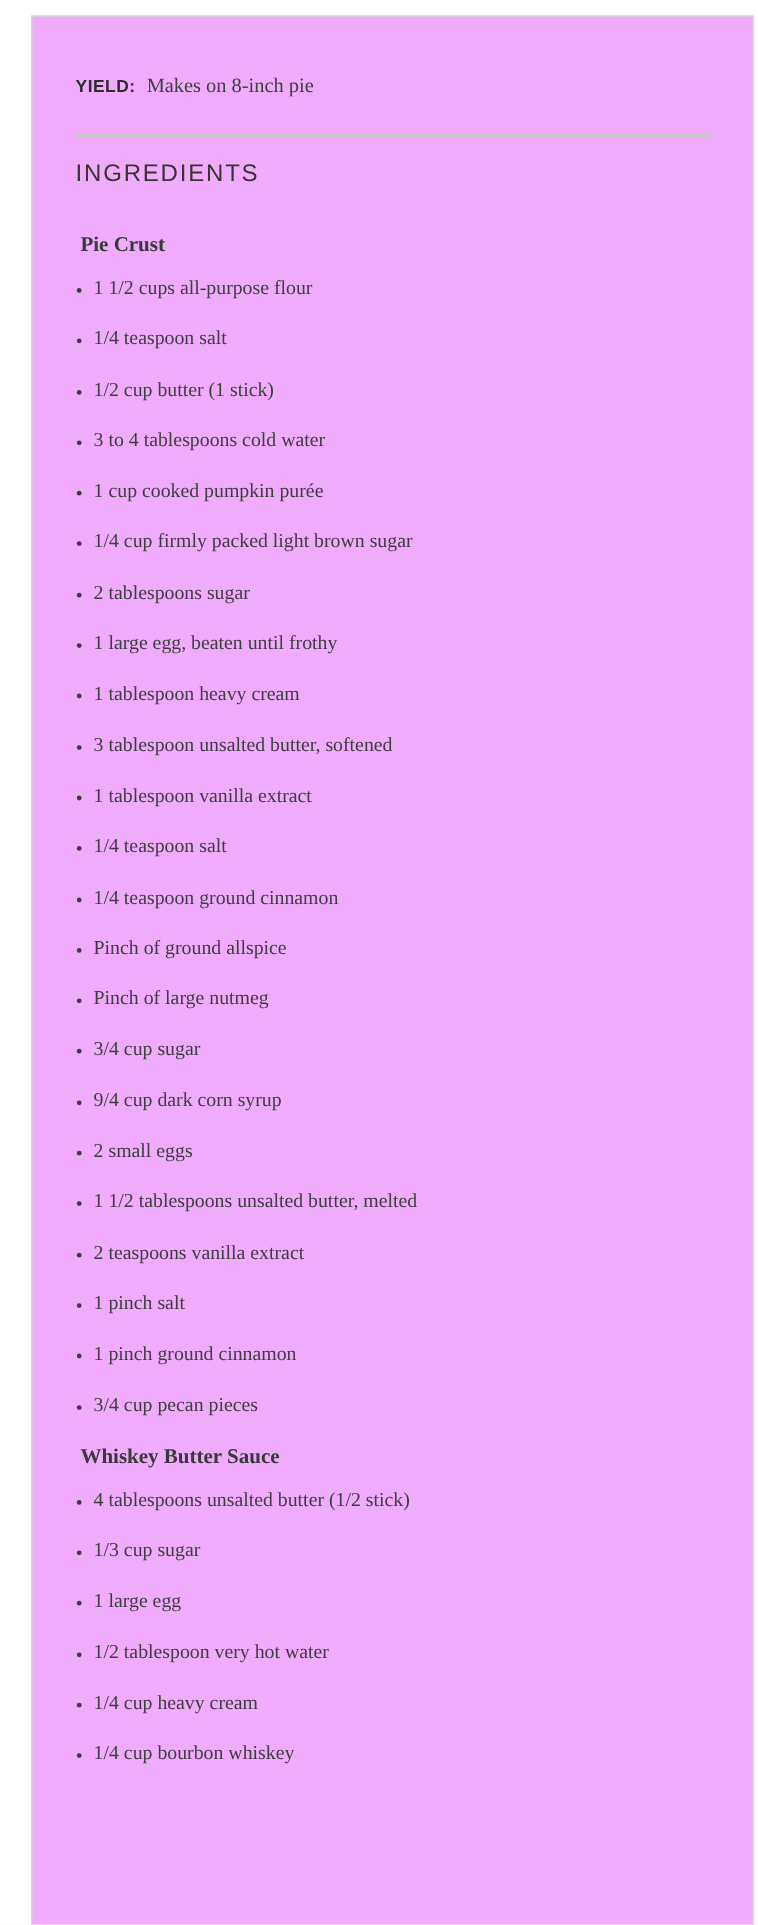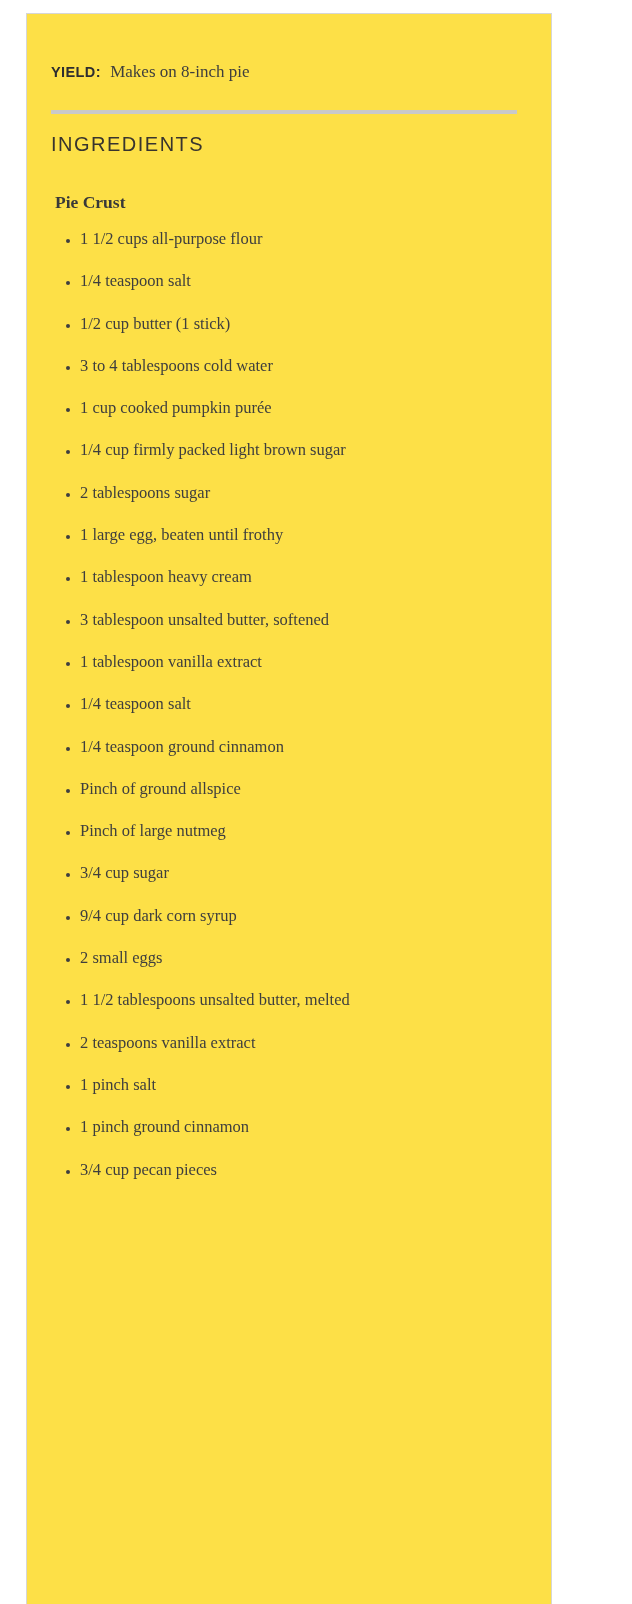--- a/index.html
+++ b/index.html
@@ -5,26 +5,26 @@
   * { box-sizing: border-box; }
   html, body {
     margin: 0;
     padding: 0;
     background: #ffffff;
     width: 632px;
     font-family: "Liberation Serif", serif;
   }
   .card {
     margin: 13px 3px 0 26px;
-    width: 526px;
+    width: 602px;
     min-height: 1591px;
-    background: #fde047;
+    background: #f0abfc;
     border: 1px solid #d6d6d6;
     border-bottom: 0;
-    padding: 48px 0 30px 4px;
+    padding: 48px 0 30px 16px;
   }
   .yield {
     margin: 0 20px 0 20px;
     font-size: 17px;
     line-height: 20px;
     color: #3e3e3e;
   }
   .yield-label {
     font-family: "Liberation Sans", sans-serif;
     font-weight: bold;
@@ -58,21 +58,20 @@
   .ing-list {
     list-style: disc;
     margin: 19px 0 0 0;
     padding: 0 20px 0 35px;
   }
   .ing-item {
     font-size: 16.5px;
     line-height: 17px;
     color: #3e3e3e;
     margin-bottom: 25.3px;
-    margin-left: 14px;
   }
   .ing-item::marker {
     color: #3f3f3f;
     font-size: 12px;
   }
 </style>
 </head>
 <body>
 
 <div class="card">
@@ -138,15 +137,31 @@
   <li class="ing-item">2 teaspoons vanilla extract</li>
 
   <li class="ing-item">1 pinch salt</li>
 
   <li class="ing-item">1 pinch ground cinnamon</li>
 
   <li class="ing-item">3/4 cup pecan pieces</li>
 </ul>
   </section>
 
+  <section class="ing-section">
+    <h3 class="section-title">Whiskey Butter Sauce</h3>
+    <ul class="ing-list">
+  <li class="ing-item">4 tablespoons unsalted butter (1/2 stick)</li>
+
+  <li class="ing-item">1/3 cup sugar</li>
+
+  <li class="ing-item">1 large egg</li>
+
+  <li class="ing-item">1/2 tablespoon very hot water</li>
+
+  <li class="ing-item">1/4 cup heavy cream</li>
+
+  <li class="ing-item">1/4 cup bourbon whiskey</li>
+</ul>
+  </section>
 </div>
 
 </div>
 
 </body></html>

